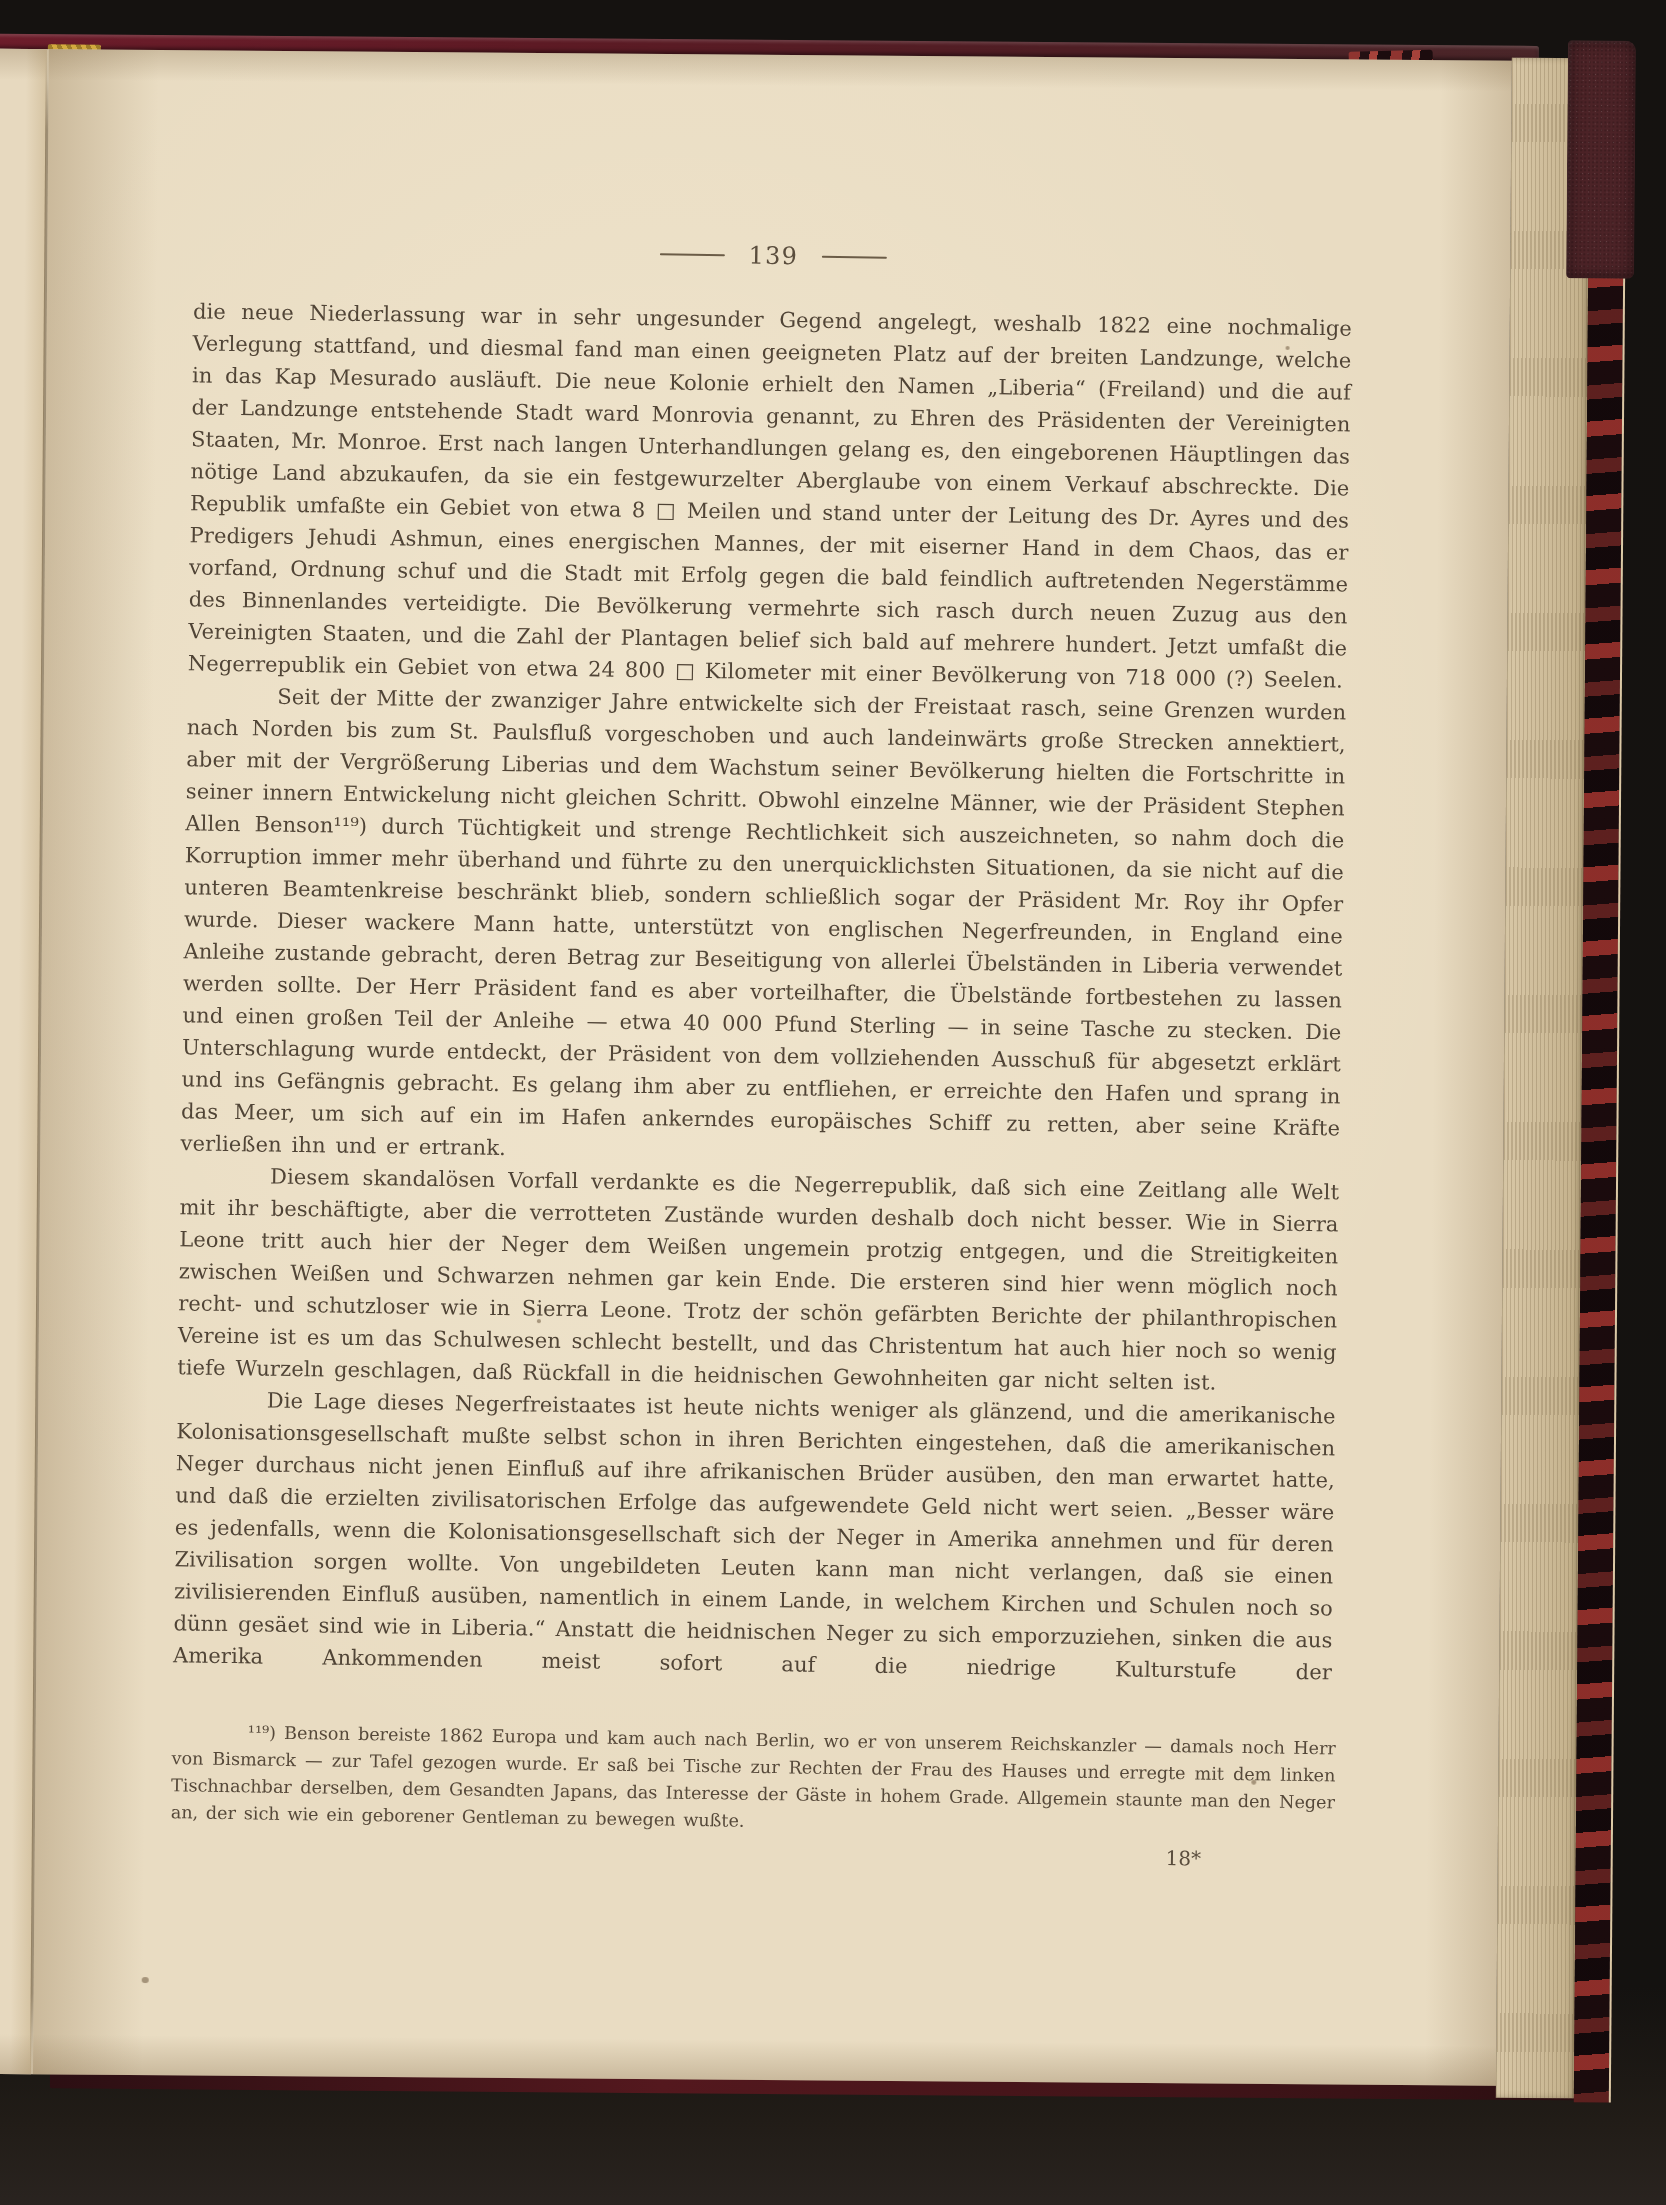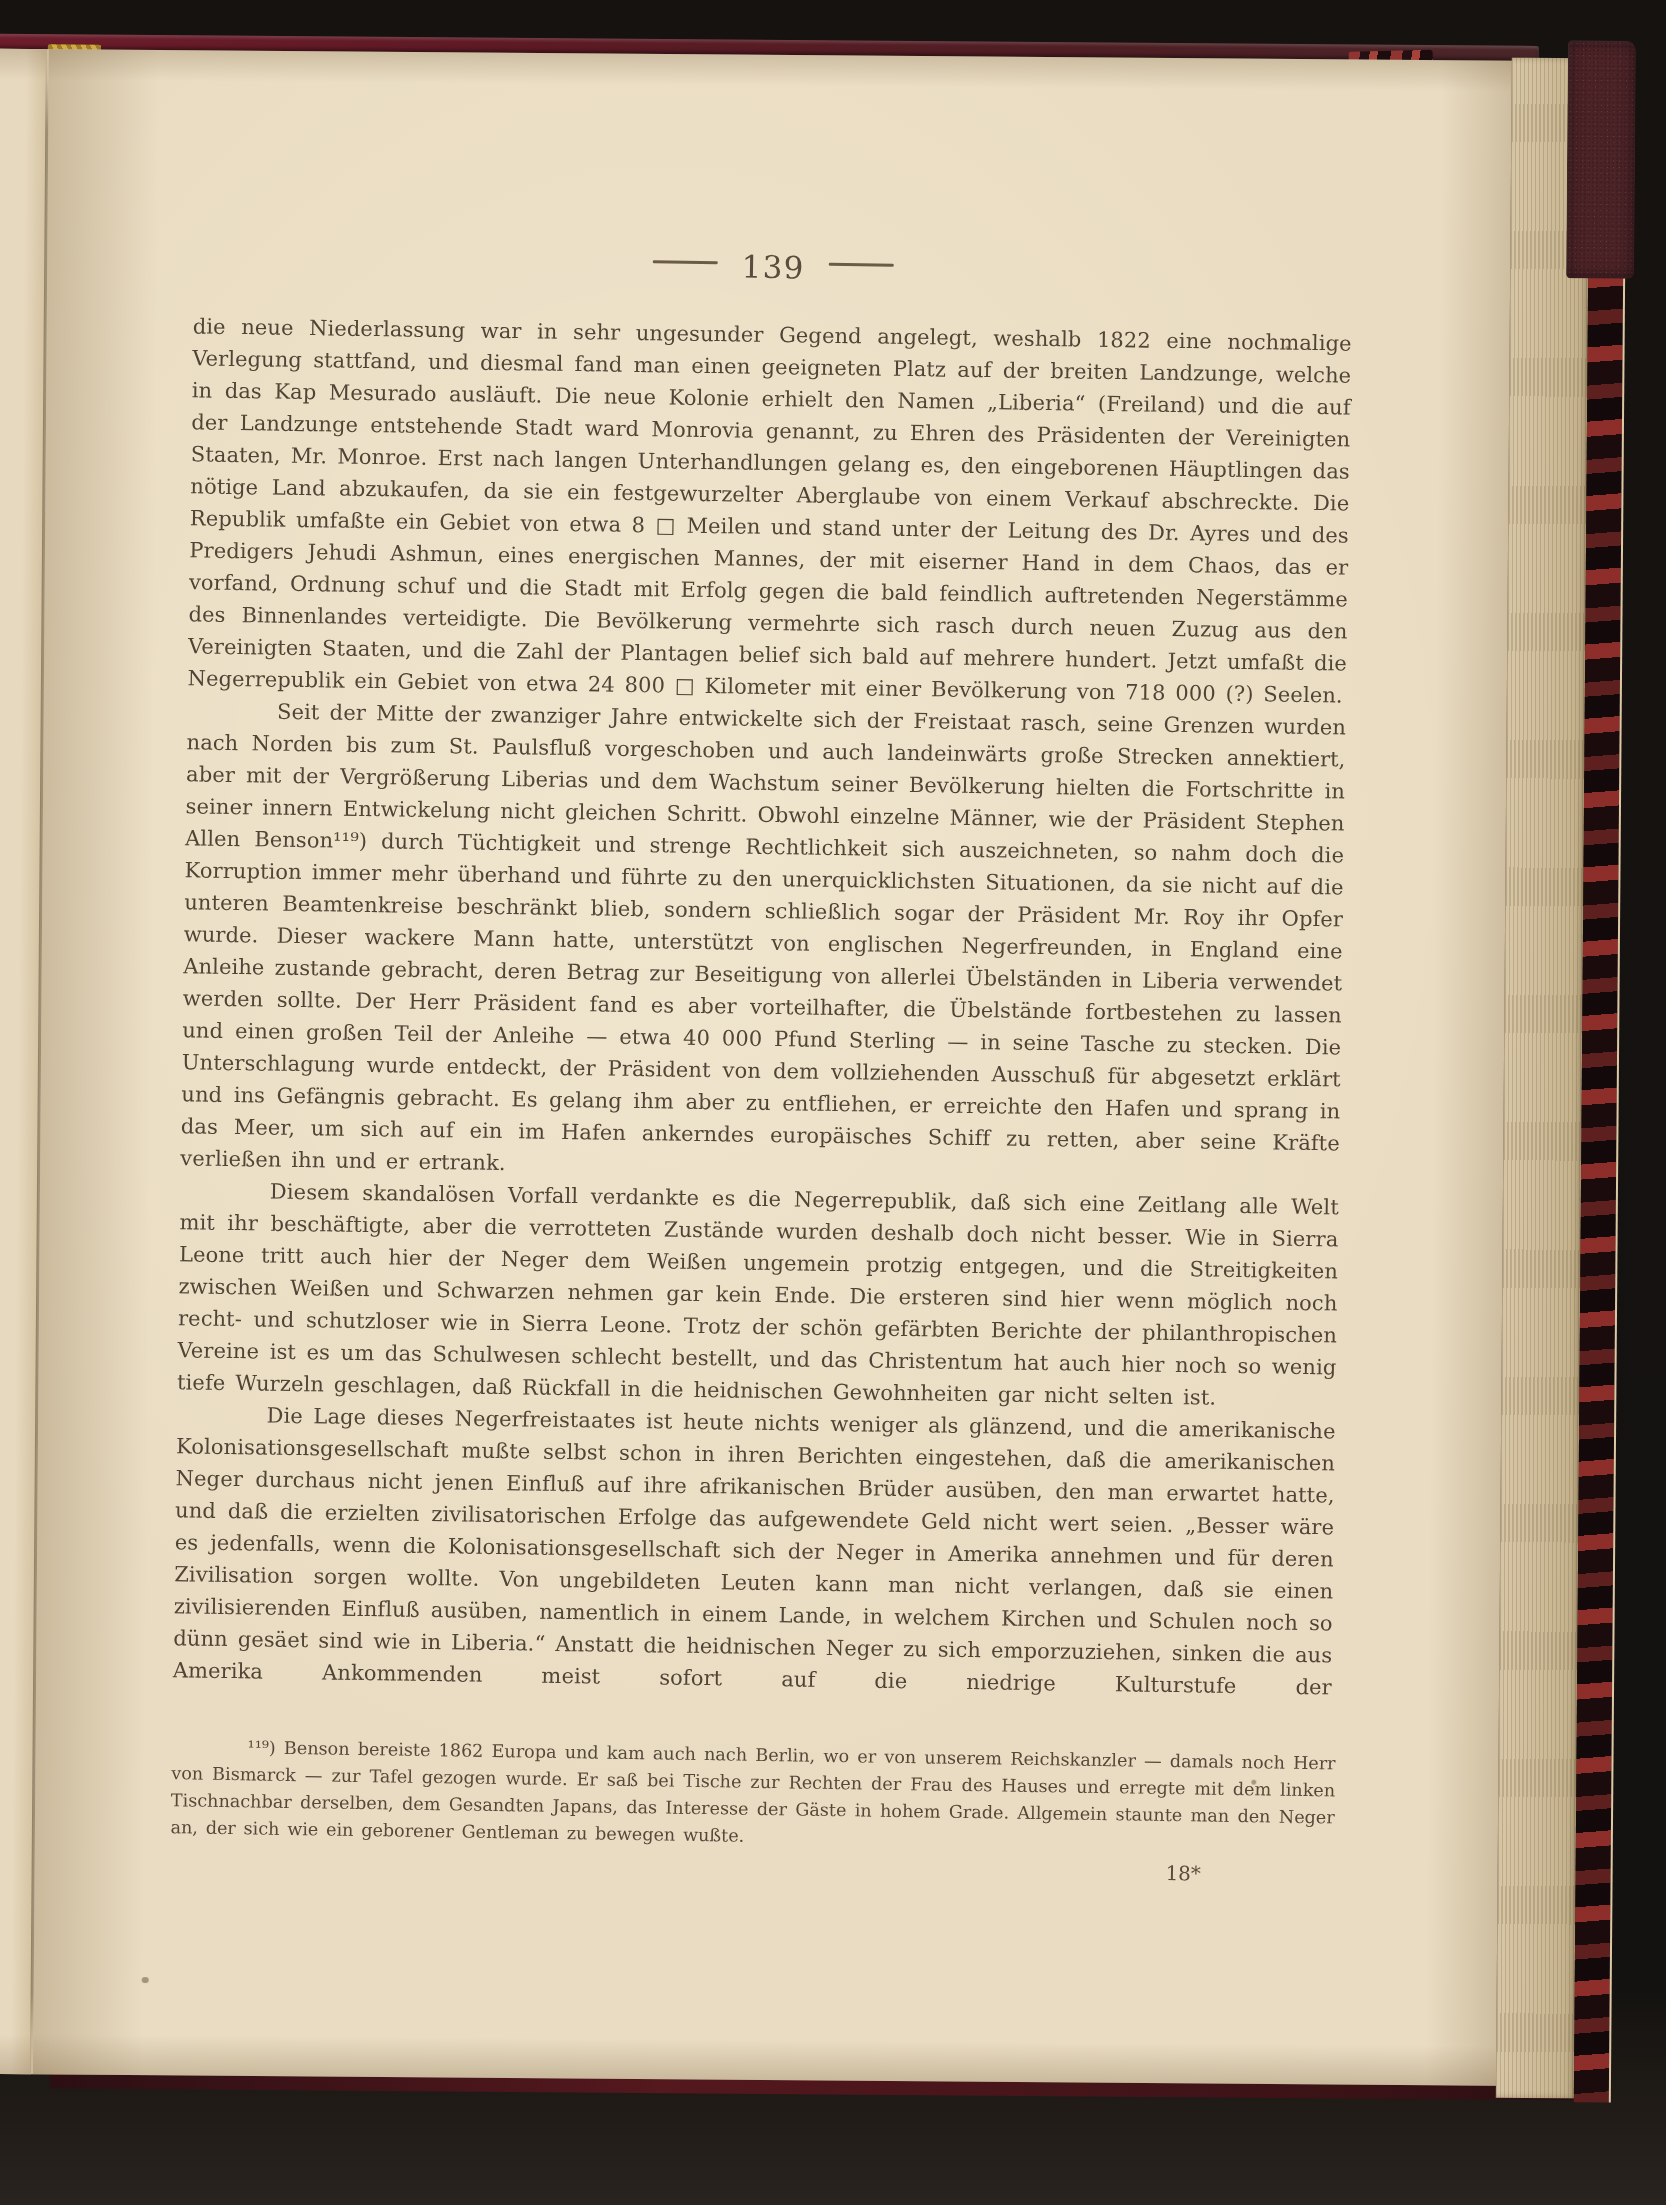--- a/index.html
+++ b/index.html
@@ -65,21 +65,21 @@
     background: linear-gradient(180deg, rgba(120,95,60,.25), rgba(120,95,60,0)); }
   .bottom-shade { position:absolute; left:0; bottom:0; width:100%; height:40px;
     background: linear-gradient(0deg, rgba(120,95,60,.28), rgba(120,95,60,0)); }
   .speck { position:absolute; border-radius:50%; background:#6f5a40; opacity:.55; filter:blur(0.4px); }
 
   
   .content { position:absolute; left:215px; top:0; width:1159px;
     transform: rotate(0.4deg); transform-origin:0 0; color:#504436; }
   .pagehead { margin-top:185px; display:flex; justify-content:center; align-items:center; gap:24px; }
   .rule { width:65px; height:2.2px; background:#6b5c47; border-radius:1.3px; }
-  .page-num { font-size:31px; color:#5a4d3d; letter-spacing:1.3px; line-height:1;margin-top:8px; }
+  .page-num { font-size:24px; color:#5a4d3d; letter-spacing:1.3px; line-height:1; }
   .textblock { margin-top:36px; }
   .textblock p { margin:0; font-size:21px; line-height:32px; text-align:justify;
     word-spacing:3.1px; letter-spacing:0.1px; }
   .textblock p.indent { text-indent:90px; }
   .textblock p.jlast { text-align-last: justify; }
   .footnote { margin-top:47px; width:1164px; font-size:17.6px; line-height:27px;
     text-align:justify; text-indent:76px; word-spacing:2.2px; color:#554839; }
   .sig { margin-top:5.3px; padding-right:128px; text-align:right; font-size:20px; color:#5a4d3d; }
 </style>
 </head>

